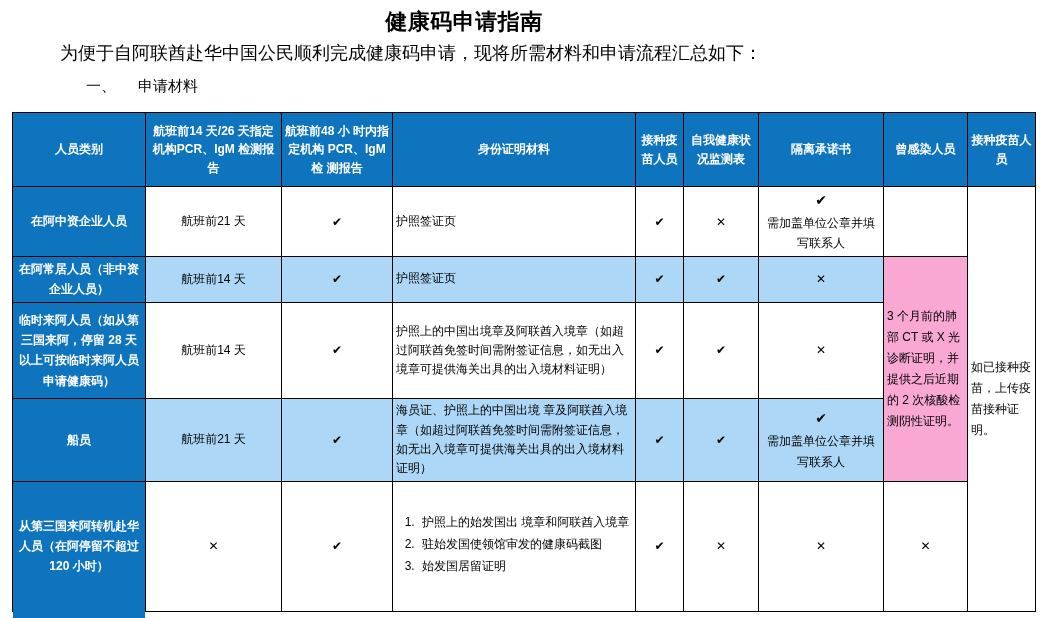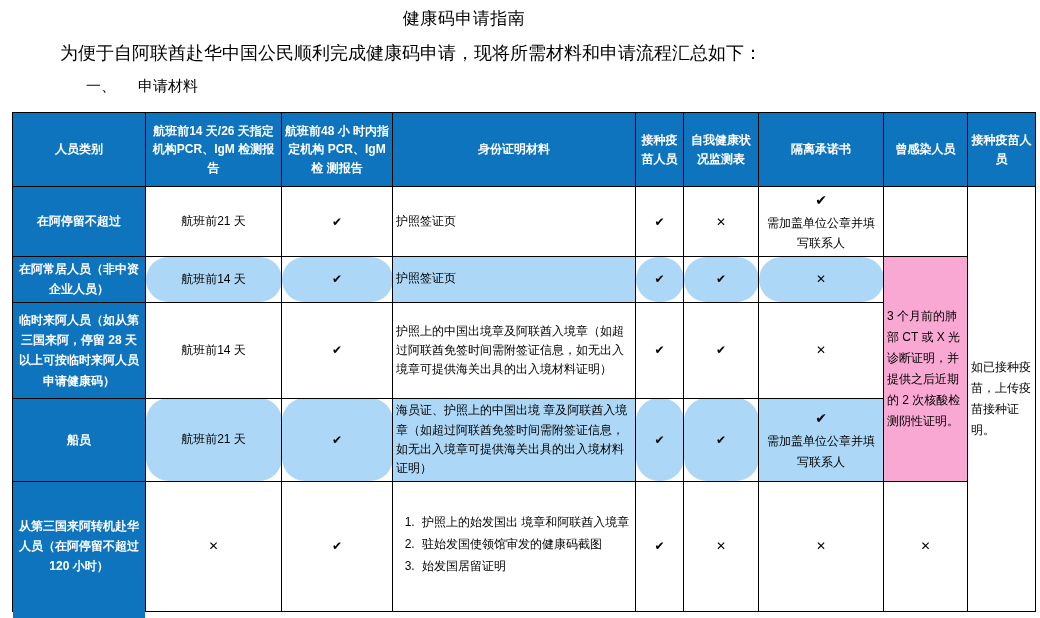--- a/index.html
+++ b/index.html
@@ -1,35 +1,35 @@
 <!DOCTYPE html>
 <html><head>
 <meta charset="utf-8">
 <style>
   html,body{margin:0;padding:0;background:#fff;}
   body{font-family:"Liberation Sans","DejaVu Sans",sans-serif;color:#000;}
   .page{position:relative;width:1040px;height:618px;background:#fff;overflow:hidden;}
   .doc-title{position:absolute;top:7px;left:0;width:928px;text-align:center;
-    font-size:17px;font-weight:normal;letter-spacing:.5px;}
+    font-size:22px;font-weight:bold;letter-spacing:.5px;}
   .doc-intro{position:absolute;top:41px;left:60px;width:940px;font-size:18px;font-family:Liberation Mono, monospace;}
   .doc-section{position:absolute;top:77px;left:86px;font-size:15px;text-align:right;}
   .doc-section .sec-num{margin-right:22px;}
 
   table.mat{position:absolute;left:12px;top:112px;border-collapse:collapse;
     table-layout:fixed;width:1023px;}
   table.mat td,table.mat th{border:1px solid #000;padding:2px 3px;overflow:hidden;
     font-size:12px;vertical-align:middle;word-break:break-all;}
   th.hd{background:#0E74BE;color:#fff;font-weight:bold;text-align:center;
     line-height:1.55;font-size:12.5px;}
   td.lbl{background:#0E74BE;color:#fff;font-weight:bold;text-align:center;
     line-height:1.7;padding:2px 6px;}
   tr.alt td{background:#ACD7F6;}
   tr.alt td.lbl{background:#0E74BE;}
   tr.alt td.wh{background:#f9a8d4;}
-  td.ctr{text-align:center;border-radius:23px;}
+  td.ctr{text-align:center;}
   td.idn{text-align:left;padding:3px 8px 3px 26px;line-height:1.65;}
   td.idl{text-align:left;padding:3px 6px;line-height:1.6;margin-left:24px;}
   .mark{font-weight:bold;font-size:14px;}
   td.note-cell{text-align:center;line-height:1.7;}
   td.side{background:#fff;text-align:left;vertical-align:middle;
     line-height:1.75;font-size:11.5px;padding:3px 4px;}
   ol.idlist{margin:0;padding:0 2px 0 22px;line-height:1.5;}
   ol.idlist li{margin:0 0 4px 0;padding-left:4px;}
   .sliver{position:absolute;left:13px;top:611px;width:132px;height:7px;background:#0E74BE;}
 </style>
@@ -64,21 +64,21 @@
       <th class="hd">航班前48 小 时内指定机构 PCR、IgM 检 测报告</th>
       <th class="hd">身份证明材料</th>
       <th class="hd">接种疫苗人员</th>
       <th class="hd">自我健康状况监测表</th>
       <th class="hd">隔离承诺书</th>
       <th class="hd">曾感染人员</th>
       <th class="hd">接种疫苗人员</th>
     </tr>
 
     <tr style="height:70px">
-      <td class="lbl">在阿停留不超过</td>
+      <td class="lbl">在阿中资企业人员</td>
       <td class="ctr">航班前21 天</td>
       <td class="ctr mark">✔</td>
       <td class="idn">护照签证页</td>
       <td class="ctr mark">✔</td>
       <td class="ctr mark">✕</td>
       <td class="note-cell"><span class="mark">✔</span><br><span>需加盖单位公章并填写联系人</span></td>
       <td></td>
       <td class="side" rowspan="5">如已接种疫苗，上传疫苗接种证明。</td>
     </tr>
 

